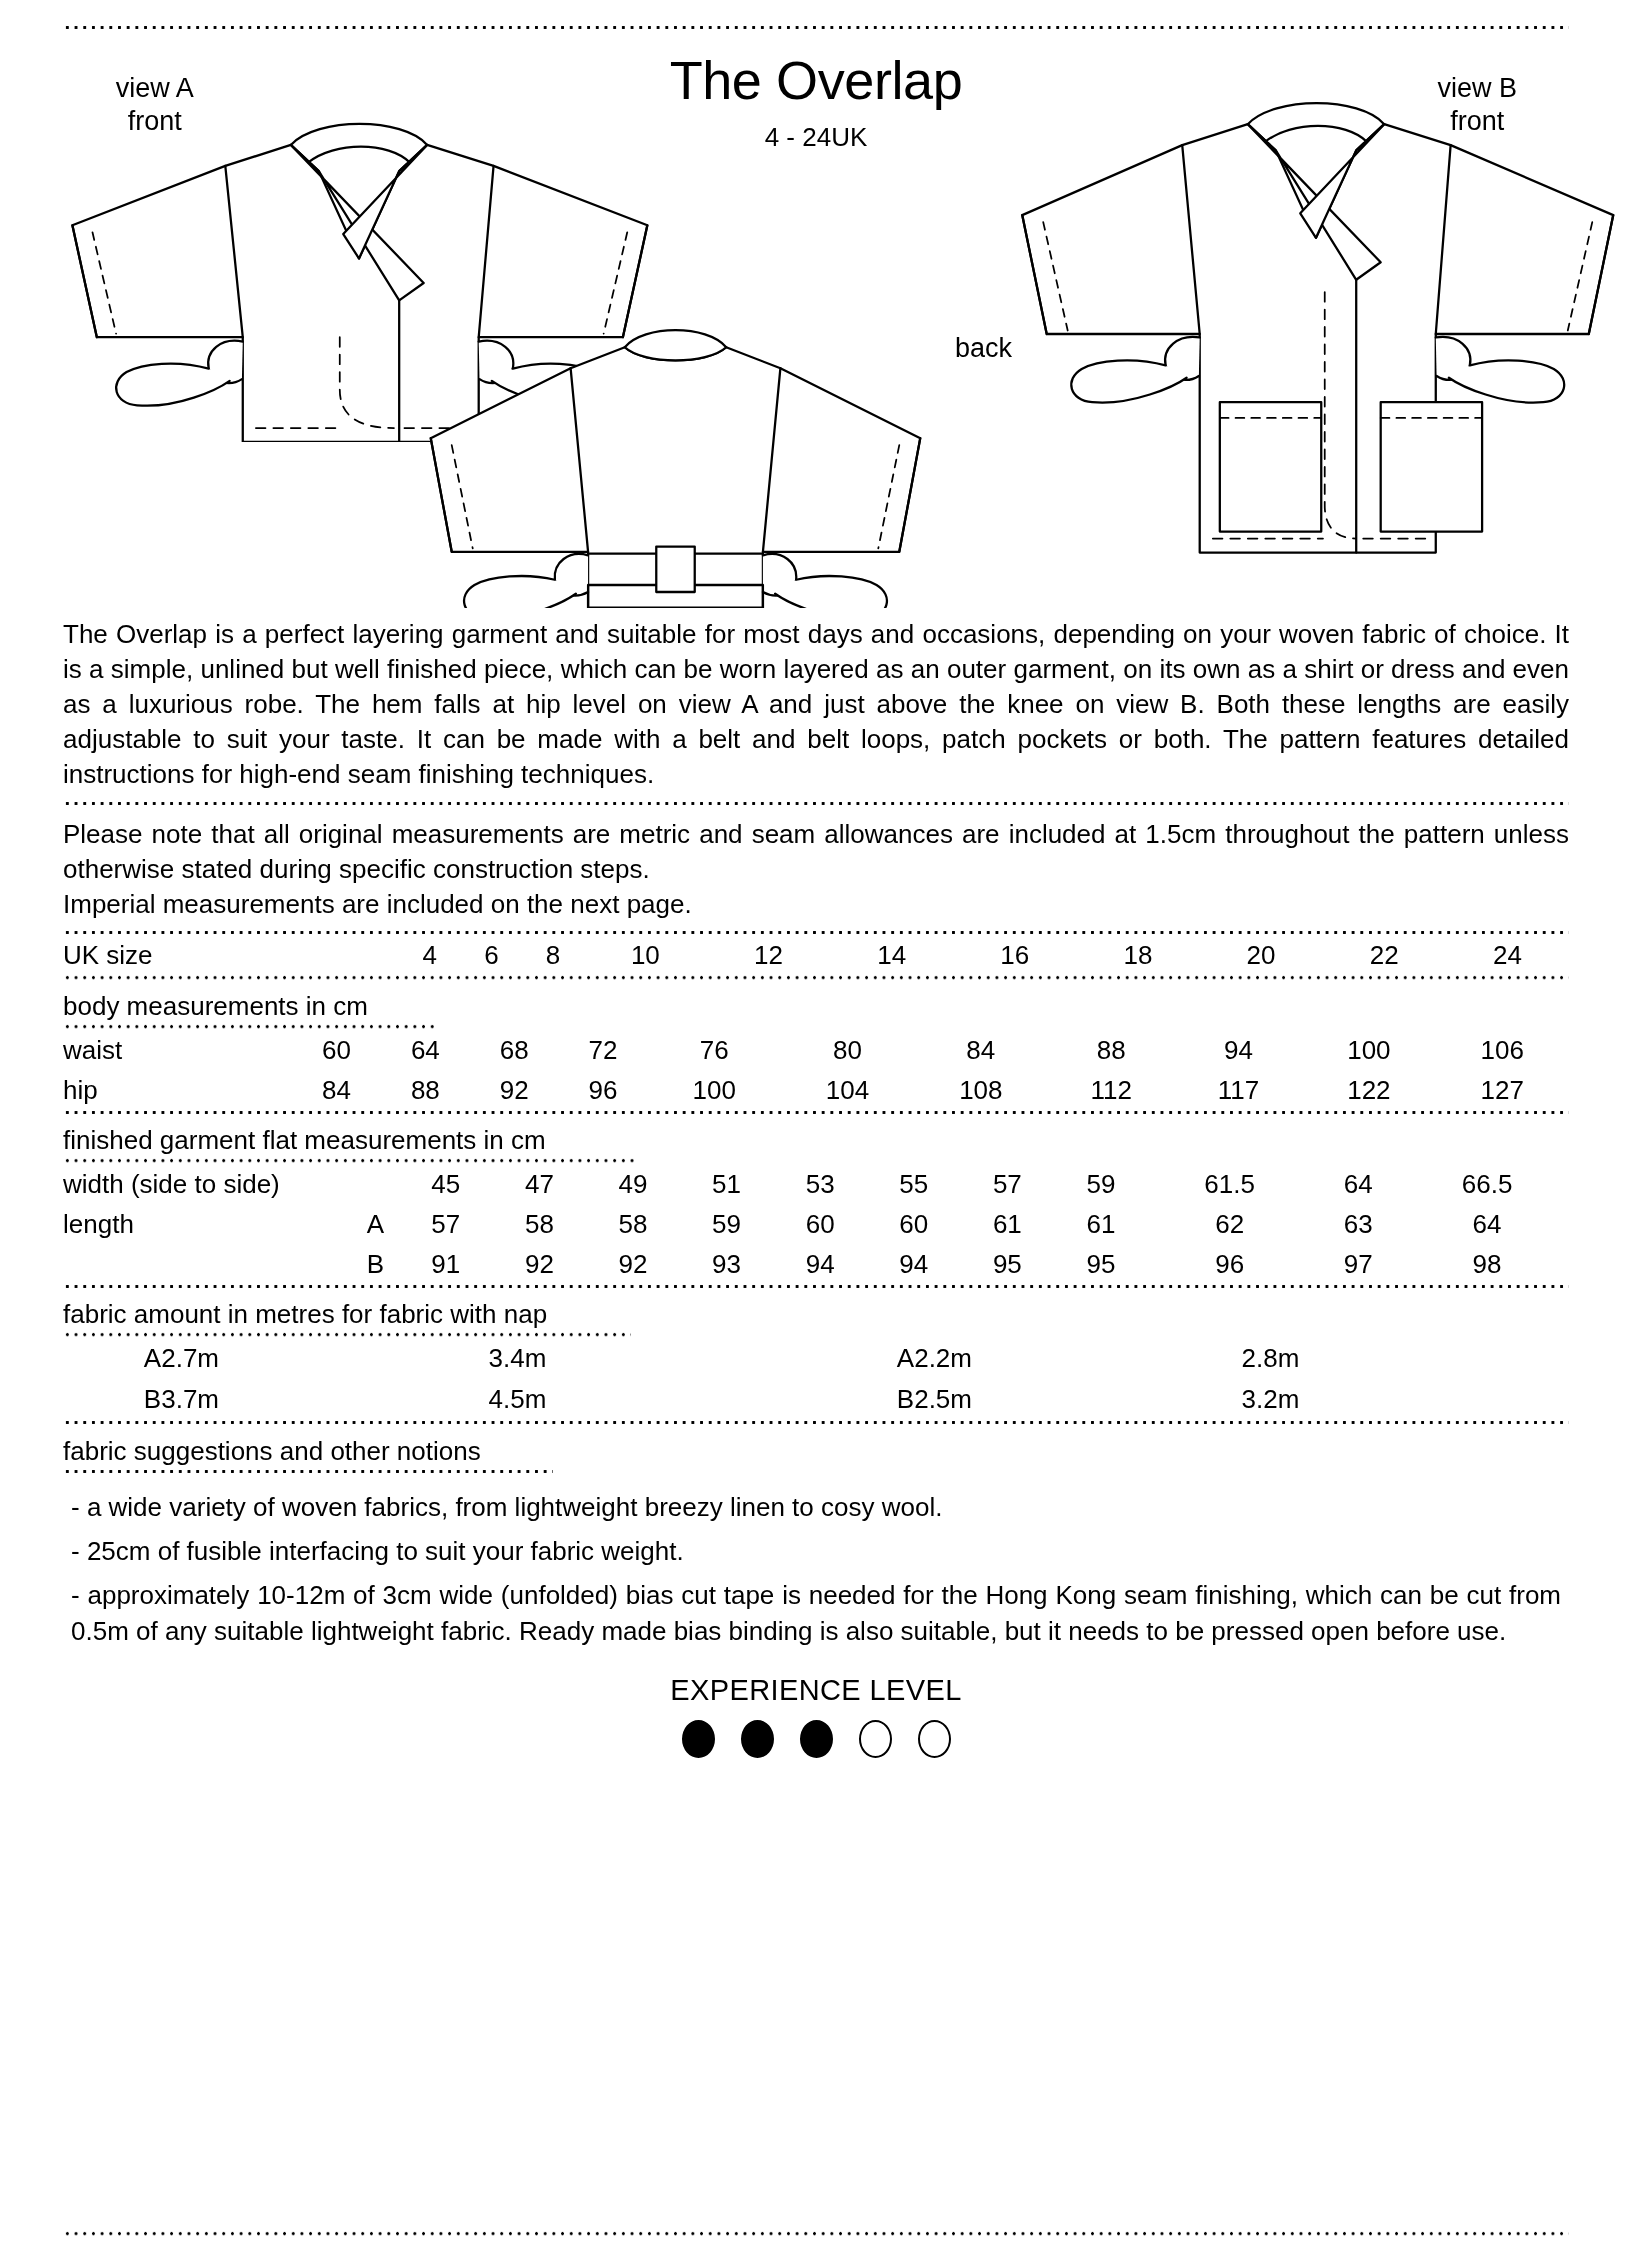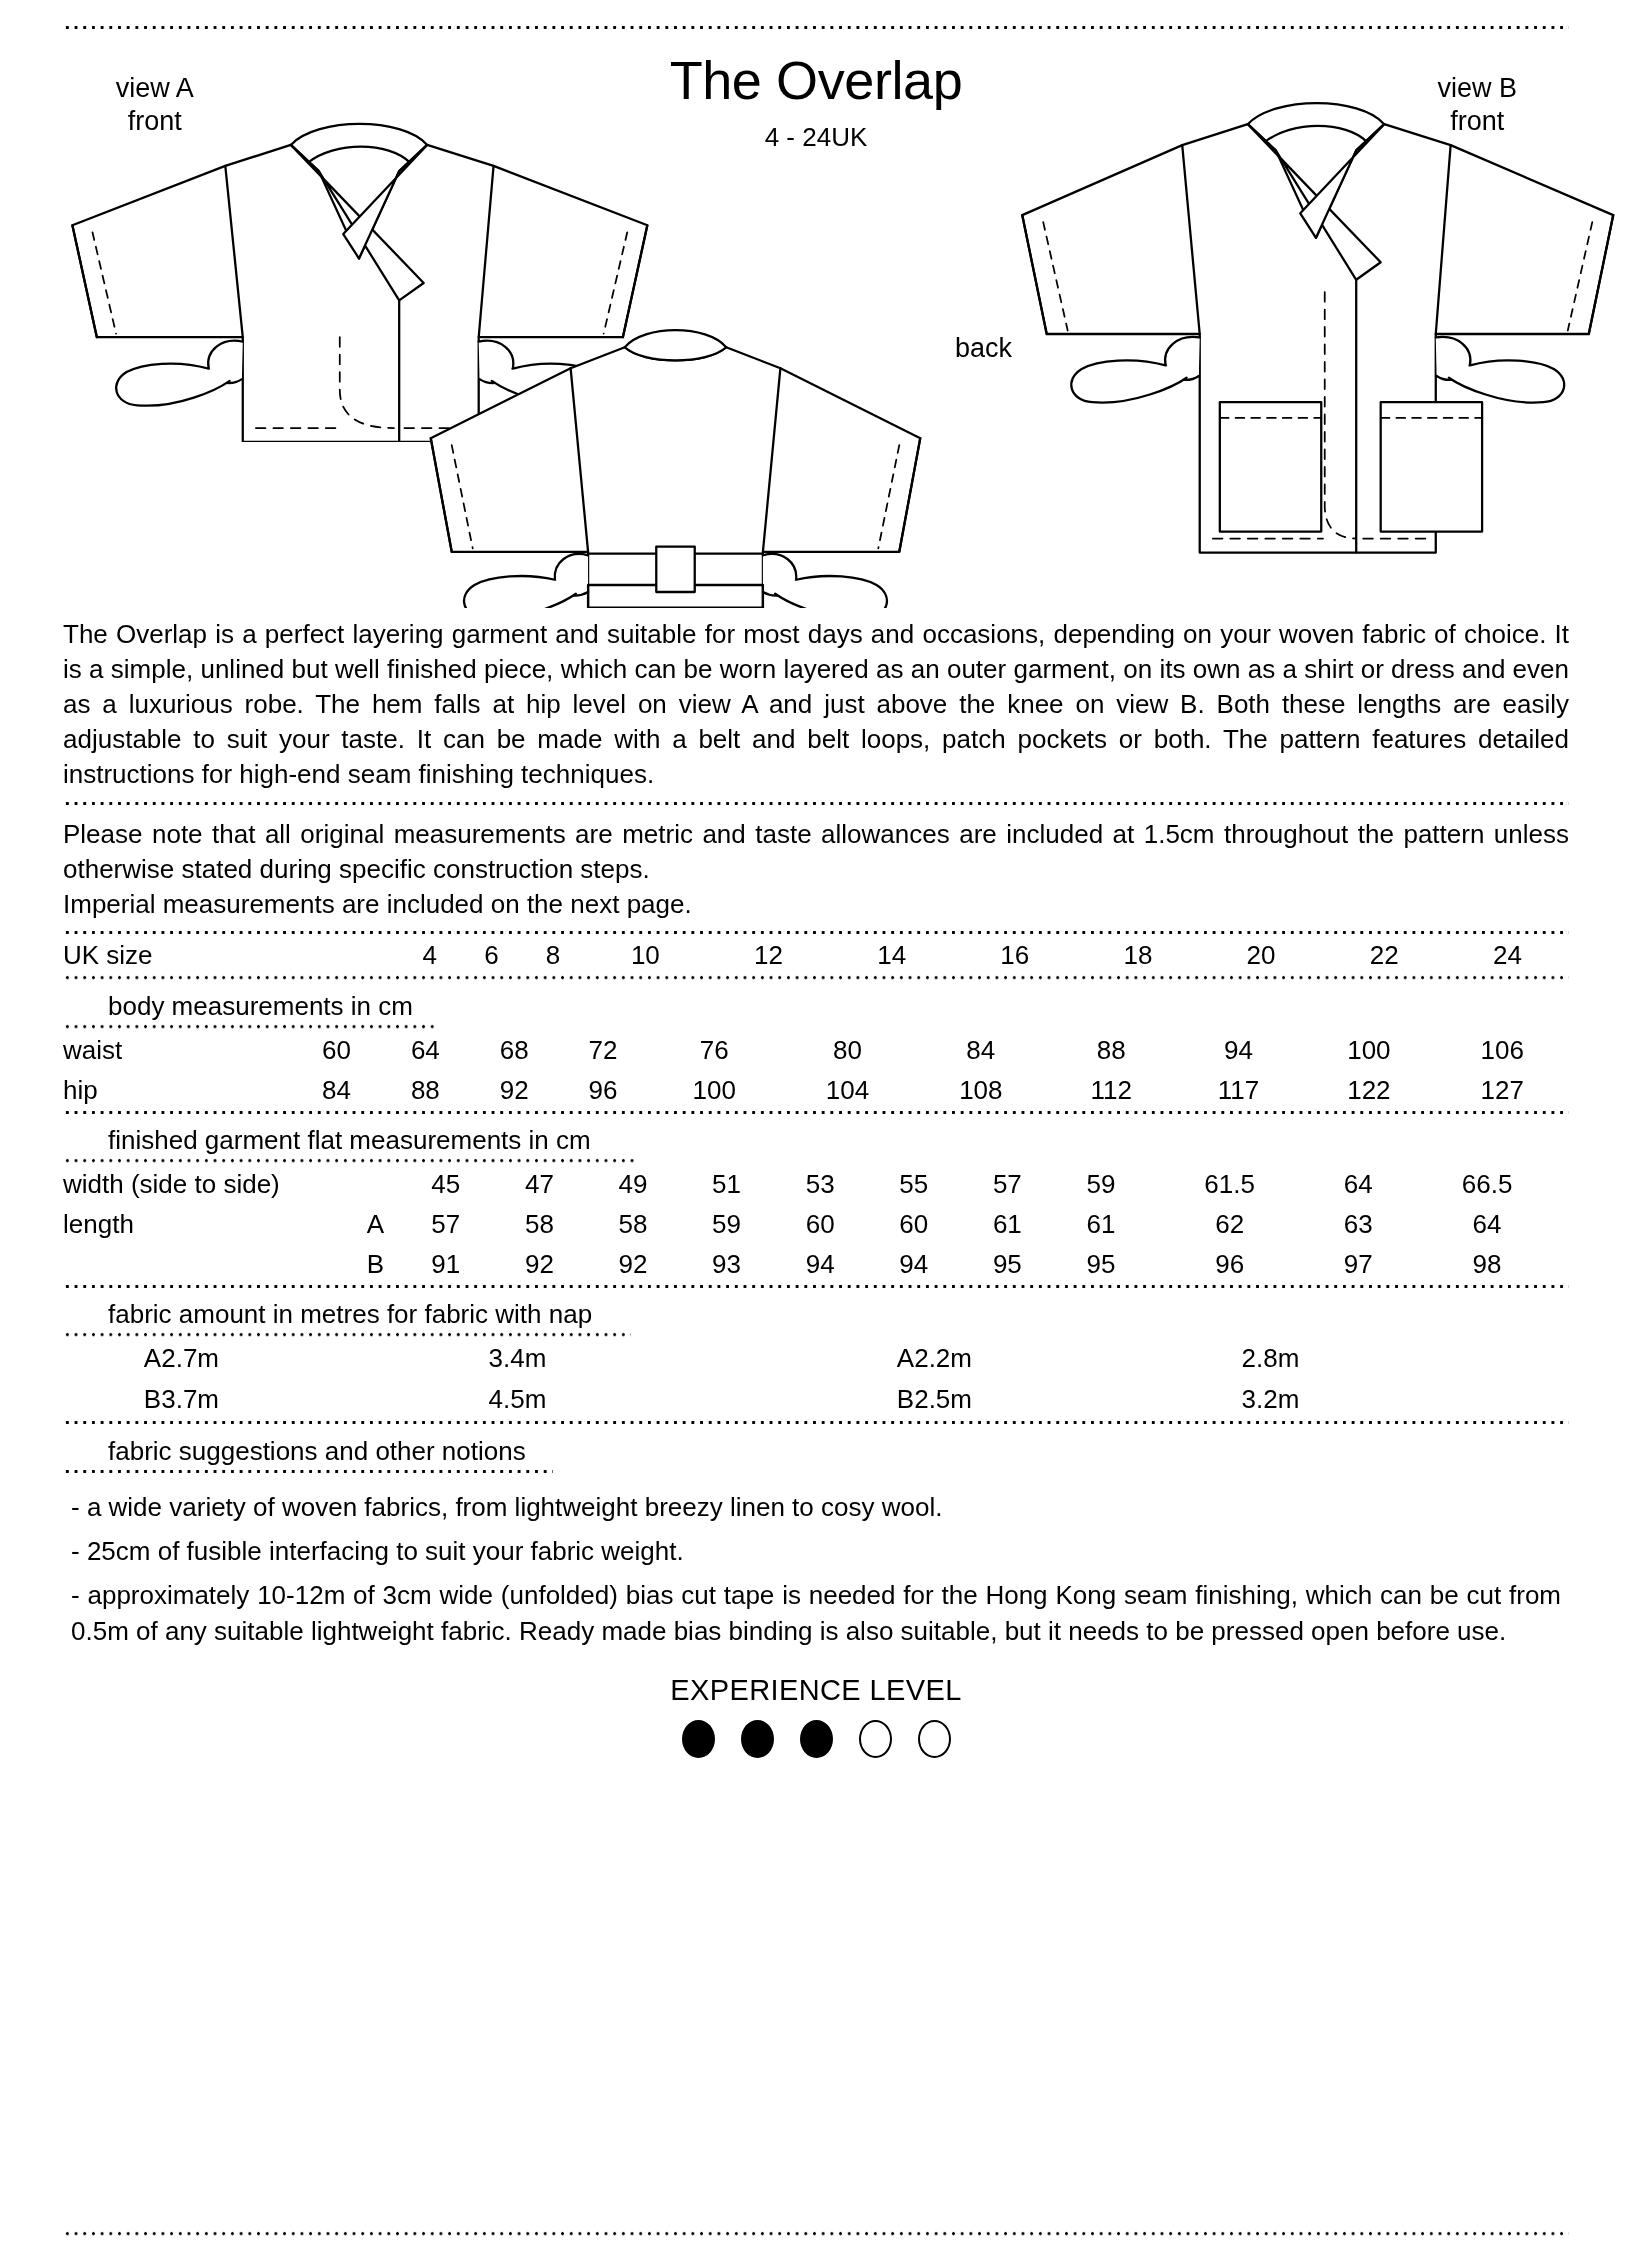--- a/index.html
+++ b/index.html
@@ -88,21 +88,20 @@
   .sizetable { width:100%; border-collapse:collapse; }
   .sizetable td { font-size:26px; line-height:40px; padding:0; white-space:nowrap; }
   .lbl { text-align:left; }
   .num { text-align:center; }
   .ab  { text-align:center; width:47px; }
 
   .section-head {
     font-size:26px;
     line-height:35px;
     padding-top:8.7px;
-    margin-left:45px;
   }
 
   
   .fabric-grid { width:100%; border-collapse:collapse; }
   .fabric-grid td { font-size:26px; line-height:41px; padding:0; white-space:nowrap; vertical-align:top; }
   .fg-name { text-align:left; }
   .fg-ab   { text-align:right; padding-right:10.5px; }
   .fg-val  { text-align:left; }
 
   
@@ -252,21 +251,21 @@
 
   </div>
 
   <div class="body-para">
     <p class="para">The Overlap is a perfect layering garment and suitable for most days and occasions, depending on your woven fabric of choice. It is a simple, unlined but well finished piece, which can be worn layered as an outer garment, on its own as a shirt or dress and even as a luxurious robe. The hem falls at hip level on view A and just above the knee on view B. Both these lengths are easily adjustable to suit your taste. It can be made with a belt and belt loops, patch pockets or both. The pattern features detailed instructions for high-end seam finishing techniques.</p>
   </div>
 
   <div class="dots"></div>
 
   <div class="note-para">
-    <p class="para">Please note that all original measurements are metric and taste allowances are included at 1.5cm throughout the pattern unless otherwise stated during specific construction steps.</p>
+    <p class="para">Please note that all original measurements are metric and seam allowances are included at 1.5cm throughout the pattern unless otherwise stated during specific construction steps.</p>
     <p class="para nojust">Imperial measurements are included on the next page.</p>
   </div>
 
   <div class="dots"></div>
 
   <table class="sizetable">
     <tbody>
         <tr>
       <td class="lbl" style="width:289px">UK size</td>
       <td class="ab"></td>

